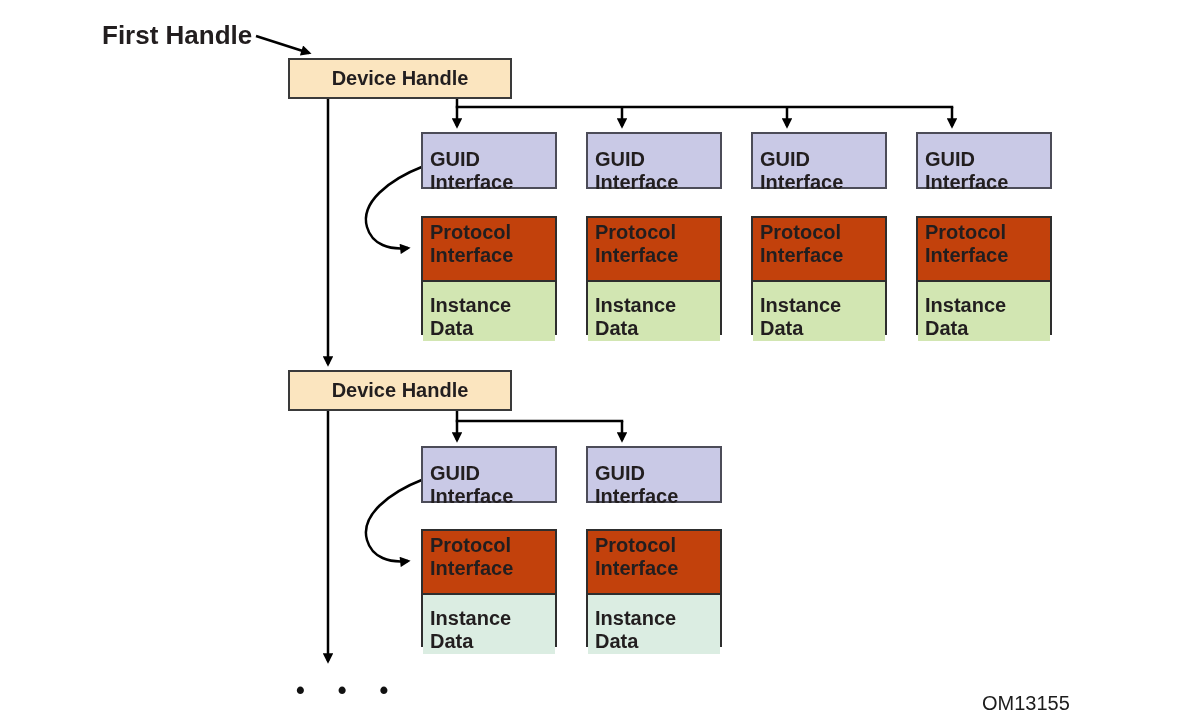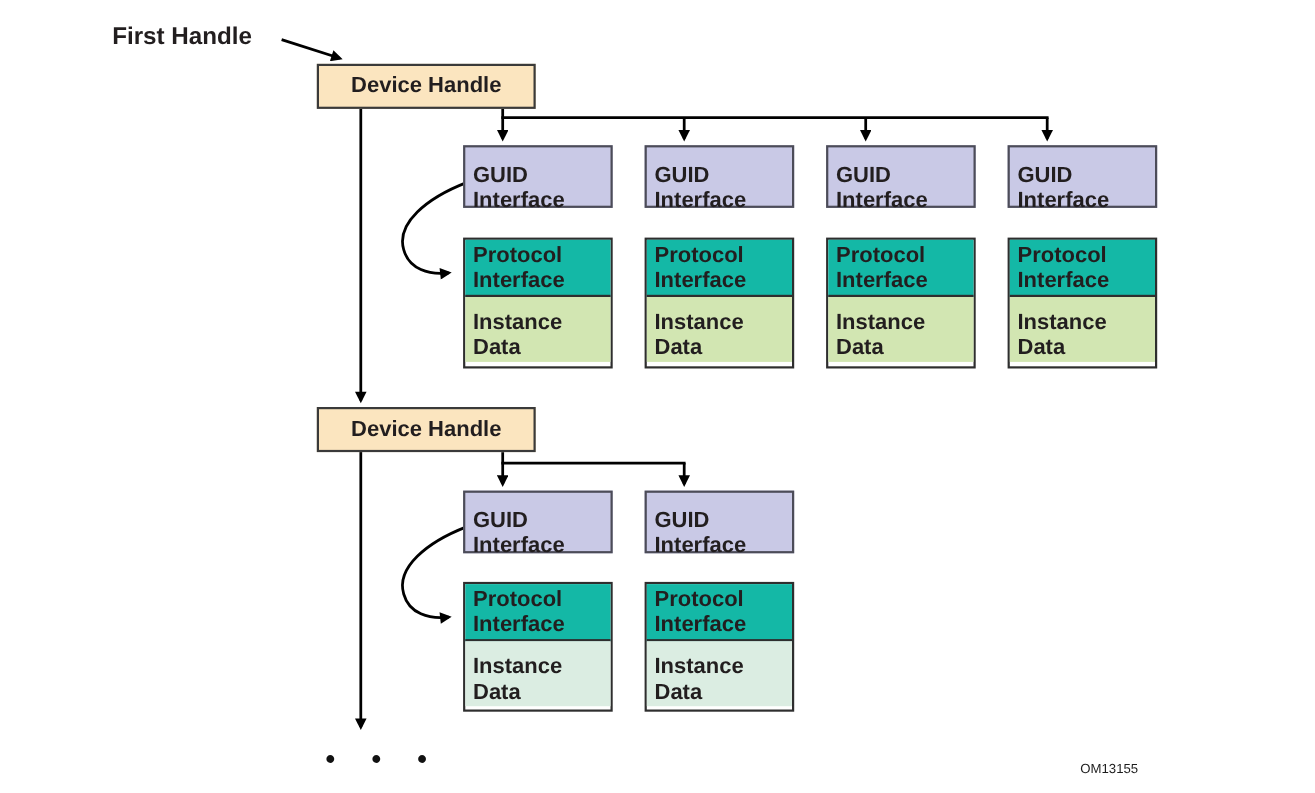--- a/index.html
+++ b/index.html
@@ -5,40 +5,40 @@
   html,body{margin:0;padding:0;background:#ffffff;}
   #canvas{
     position:relative;width:1195px;height:721px;background:#ffffff;overflow:hidden;
     font-family:"Liberation Sans","DejaVu Sans",sans-serif;color:#221E1F;
   }
   .box{
     position:absolute;box-sizing:border-box;border:2px solid #3A3A3A;
     font-weight:bold;font-size:20px;line-height:1.14;color:#221E1F;
   }
   .device{
-    background:#FBE5BF;width:199px;height:41px;
+    background:#FBE5BF;width:224px;height:41px;
     display:flex;align-items:center;justify-content:center;
   }
   .guid{
     background:#C9C9E6;border-color:#4C4C58;width:136px;height:57px;
     padding:14px 4px 0 7px;
   }
   .stack{
     position:absolute;box-sizing:border-box;border:2px solid #2E2E2E;width:136px;height:119px;
     font-weight:bold;font-size:20px;line-height:1.14;
   }
   .proto{
-    box-sizing:border-box;background:#14b8a6;height:52px;
+    box-sizing:border-box;background:#c2410c;height:64px;
     border-bottom:2px solid #2E2E2E;padding:3px 4px 0 7px;
   }
   .inst{box-sizing:border-box;height:59px;padding:12px 4px 0 7px;}
   .inst.g1{background:#D2E6B2;}
   .inst.g2{background:#DBEDE2;}
-  .annot{position:absolute;font-weight:bold;font-size:22px;white-space:nowrap;}
-  .figcode{position:absolute;font-weight:normal;font-size:12px;color:#1c1c1c;}
+  .annot{position:absolute;font-weight:bold;font-size:26px;white-space:nowrap;}
+  .figcode{position:absolute;font-weight:normal;font-size:20px;color:#1c1c1c;}
   .dots{
     position:absolute;font-weight:bold;font-size:25px;letter-spacing:13px;
     color:#111;white-space:nowrap;
   }
   svg.overlay{position:absolute;left:0;top:0;pointer-events:none;}
   svg.overlay path{fill:none;stroke:#000;stroke-width:2.5;}
 </style>
 </head>
 <body>
 

